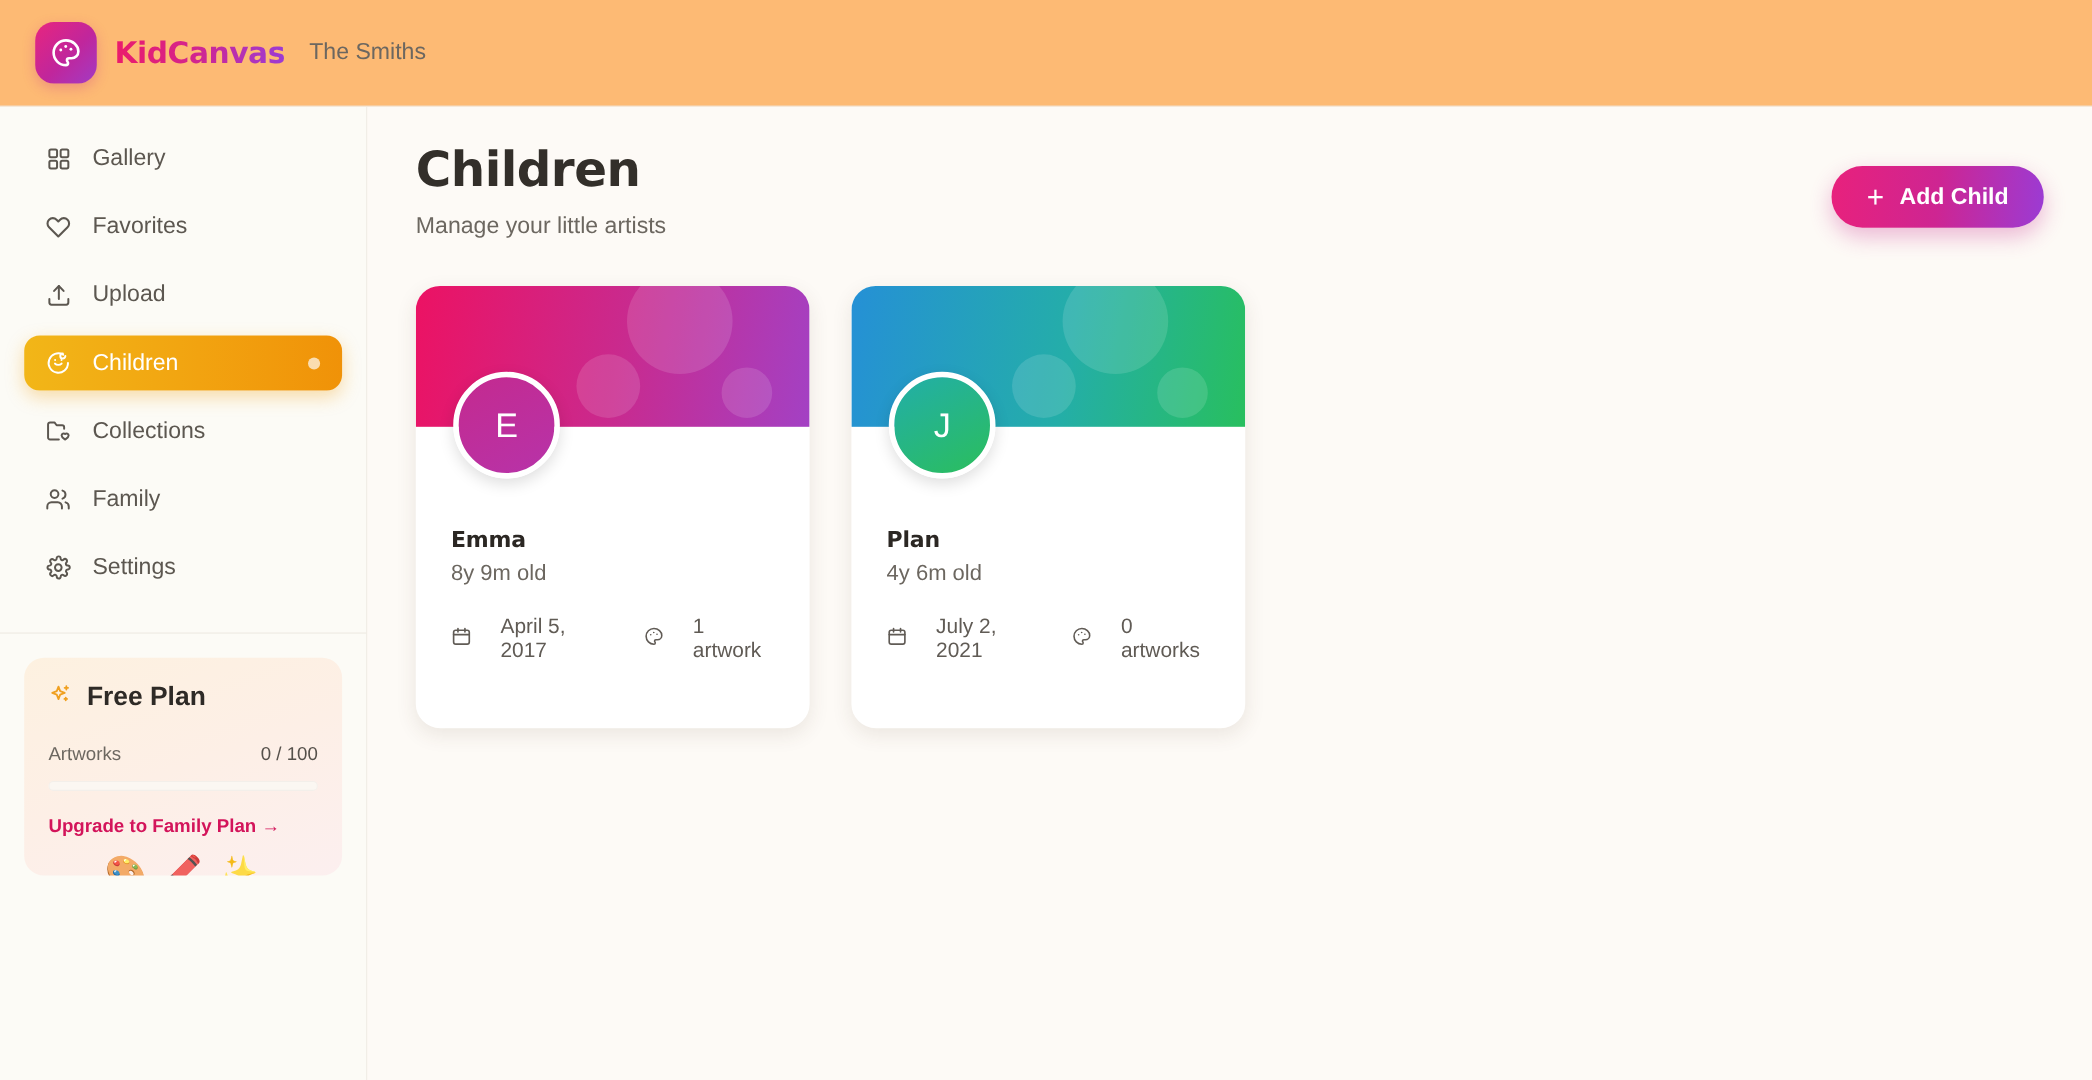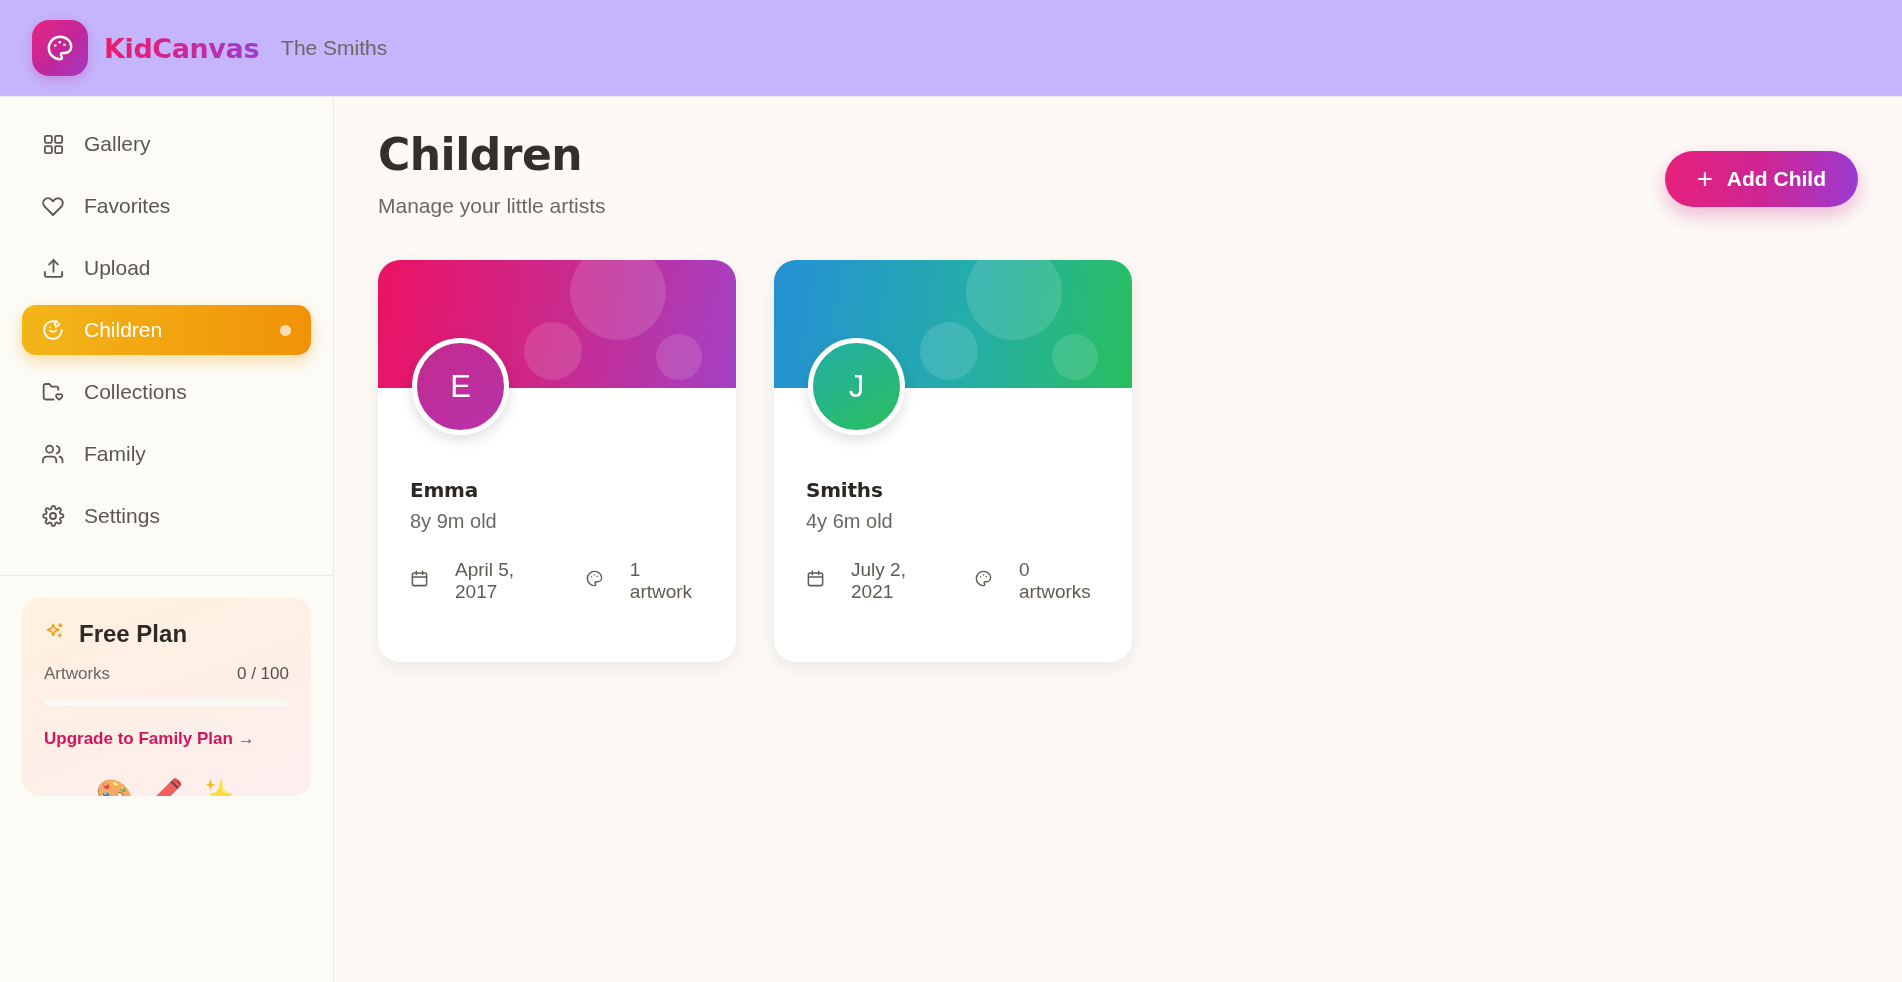--- a/index.html
+++ b/index.html
@@ -8,21 +8,21 @@
     background: #FDFAF6;
     font-family: "DejaVu Sans", sans-serif;
     overflow: hidden;
   }
   body { position: relative; }
 
   
   .topbar {
     position: absolute; top: 0; left: 0;
     width: 1902px; height: 97px;
-    background: #c4b5fd;
+    background: #fdba74;
     border-bottom: 1px solid #EDE9E2;
     display: flex; align-items: center;
   }
   .brand { display: flex; align-items: center; margin-left: 32px; }
   .logo-tile {
     width: 56px; height: 56px; border-radius: 17px;
     background: linear-gradient(135deg, #E8257E 0%, #C0269C 55%, #A23BC4 100%);
     display: flex; align-items: center; justify-content: center;
     box-shadow: 0 4px 12px rgba(200,40,140,.28);
   }
@@ -102,21 +102,21 @@
     position: relative; overflow: hidden;
     min-height: 198px;
   }
   .plan-head { display: flex; align-items: center; }
   .plan-title {
     margin-left: 13px; font-size: 24px; font-weight: 600; color: #2E2A26;
     font-family: "Liberation Sans", sans-serif;
   }
   .plan-row {
     display: flex; justify-content: space-between; align-items: center;
-    margin-top: 16px;
+    margin-top: 28px;
     font-size: 17px; color: #6C6760;
     font-family: "Liberation Sans", sans-serif;
   }
   .plan-count { color: #55504A; text-align: right; }
   .progress-track {
     margin-top: 14px; height: 9px; border-radius: 99px;
     background: #FBF7F2; box-shadow: inset 0 0 0 1px rgba(0,0,0,.03);
     overflow: hidden;
   }
   .progress-fill { height: 100%; width: 0%; border-radius: 99px;
@@ -388,21 +388,21 @@
     </div>
 
     <div class="child-card">
       <div class="card-banner blue">
         <span class="bubble b1"></span>
         <span class="bubble b2"></span>
         <span class="bubble b3"></span>
       </div>
       <div class="card-avatar blue">J</div>
       <div class="card-body">
-        <div class="child-name">Smiths</div>
+        <div class="child-name">Plan</div>
         <div class="child-age">4y 6m old</div>
         <div class="child-meta">
           <span class="meta-item">
             <span>
               <svg width="19" height="19" viewBox="0 0 24 24" fill="none" stroke="#605B55" stroke-width="1.9" stroke-linecap="round" stroke-linejoin="round">
                 <rect x="3" y="5" width="18" height="16" rx="2.4"></rect>
                 <path d="M3 10h18M8 3v4M16 3v4"></path>
               </svg>
             </span>
             <span>July 2, 2021</span>

